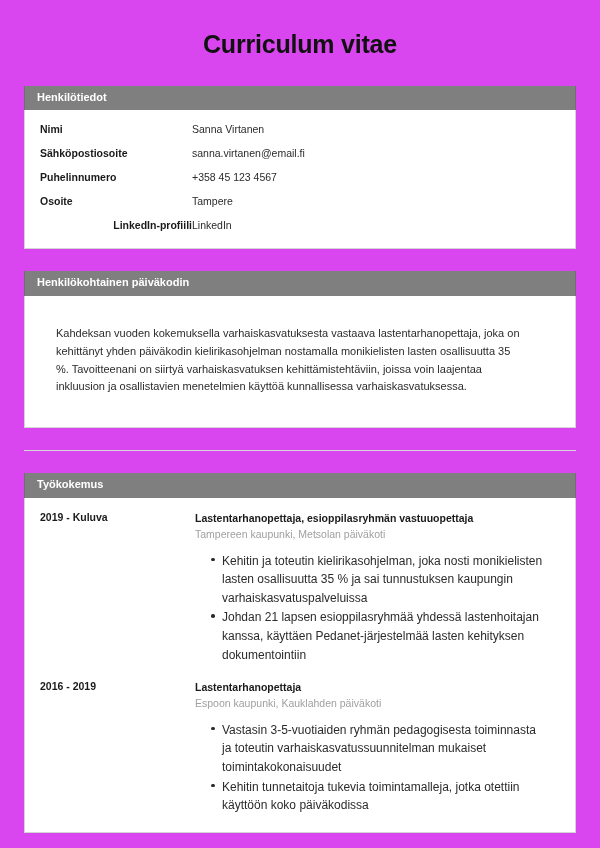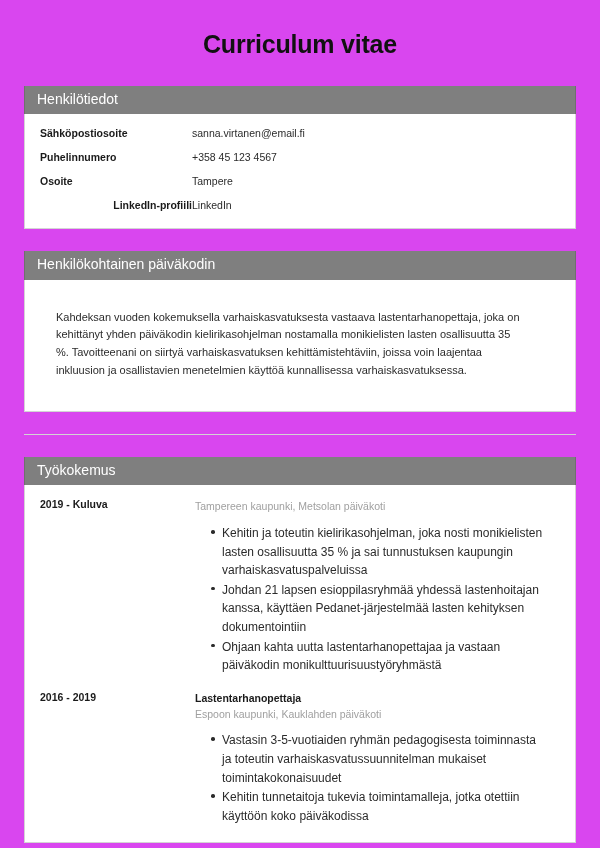--- a/index.html
+++ b/index.html
@@ -34,22 +34,22 @@
   .card {
     margin: 0 24px 22px 24px;
     background: #ffffff;
     border: 1px solid #d4d4d4;
     border-top: none;
     box-sizing: border-box;
   }
   .card-header {
     background: #7f7f7f;
     color: #ffffff;
-    font-size: 14px;
-    font-weight: normal;
+    font-size: 11px;
+    font-weight: bold;
     padding: 5px 12px 6px 12px;
     line-height: 1.25;
     border-left: 1px solid #6f6f6f;
     border-right: 1px solid #6f6f6f;
     box-sizing: border-box;
     margin: 0 -1px;
   }
   .card-body {
     padding: 13px 15px 15px 15px;
   }
@@ -144,20 +144,24 @@
 <body>
 
 <div class="page">
 
   <h1 class="doc-title">Curriculum vitae</h1>
 
   <section class="card">
     <div class="card-header">Henkilötiedot</div>
     <div class="card-body">
 
+      <div class="info-row">
+        <div class="info-label">Nimi</div>
+        <div class="info-value">Sanna Virtanen</div>
+      </div>
 
       <div class="info-row">
         <div class="info-label">Sähköpostiosoite</div>
         <div class="info-value">sanna.virtanen@email.fi</div>
       </div>
 
       <div class="info-row">
         <div class="info-label">Puhelinnumero</div>
         <div class="info-value">+358 45 123 4567</div>
       </div>
@@ -185,25 +189,25 @@
   <section class="card">
   </section>
 
   <section class="card experience-card">
     <div class="card-header">Työkokemus</div>
     <div class="card-body">
 
       <div class="entry exp-entry">
         <div class="entry-period">2019 - Kuluva</div>
         <div class="entry-main">
+          <div class="entry-title">Lastentarhanopettaja, esioppilasryhmän vastuuopettaja</div>
           <div class="entry-sub">Tampereen kaupunki, Metsolan päiväkoti</div>
           <ul class="entry-bullets">
             <li>Kehitin ja toteutin kielirikasohjelman, joka nosti monikielisten lasten osallisuutta 35 % ja sai tunnustuksen kaupungin varhaiskasvatuspalveluissa</li>
             <li>Johdan 21 lapsen esioppilasryhmää yhdessä lastenhoitajan kanssa, käyttäen Pedanet-järjestelmää lasten kehityksen dokumentointiin</li>
-            <li>Ohjaan kahta uutta lastentarhanopettajaa ja vastaan päiväkodin monikulttuurisuustyöryhmästä</li>
           </ul>
         </div>
       </div>
 
       <div class="entry exp-entry">
         <div class="entry-period">2016 - 2019</div>
         <div class="entry-main">
           <div class="entry-title">Lastentarhanopettaja</div>
           <div class="entry-sub">Espoon kaupunki, Kauklahden päiväkoti</div>
           <ul class="entry-bullets">

